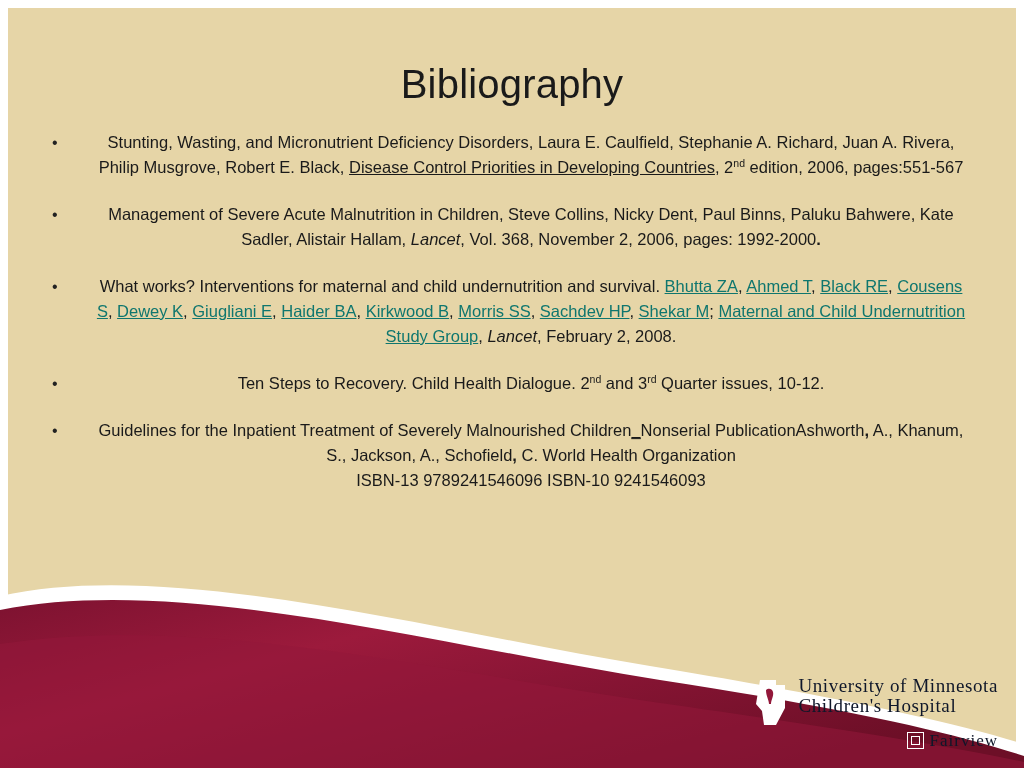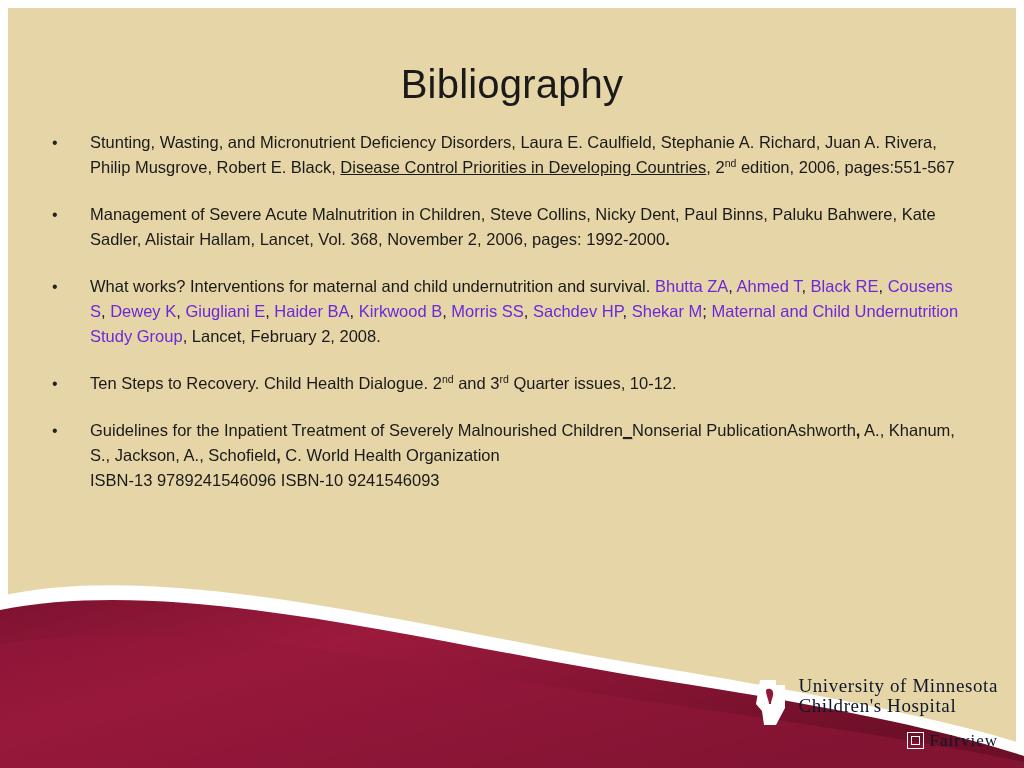--- a/index.html
+++ b/index.html
@@ -66,24 +66,25 @@
     font-size: 16px;
     line-height: 24px;
     color: #222;
     padding-top: 1px;
   }
   .bullet-text {
     flex: 1 1 auto;
     font-size: 16.5px;
     line-height: 25px;
     color: #1a1a1a;
+    text-align: center;
   }
   .u { text-decoration: underline; }
-  .it { }
-  .lnk { color: #6d28d9; }
+  .it { font-style: italic; }
+  .lnk { color: #0f766e; text-decoration: underline; }
   .bold { font-weight: bold; }
   sup { font-size: 10.5px; vertical-align: super; line-height: 0; }
 
   
   .swoosh-wrap {
     position: absolute;
     left: 0;
     bottom: 0;
     width: 1024px;
     height: 220px;

